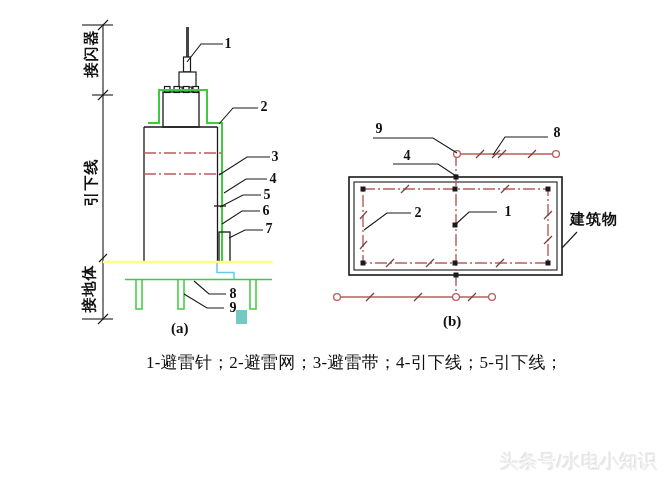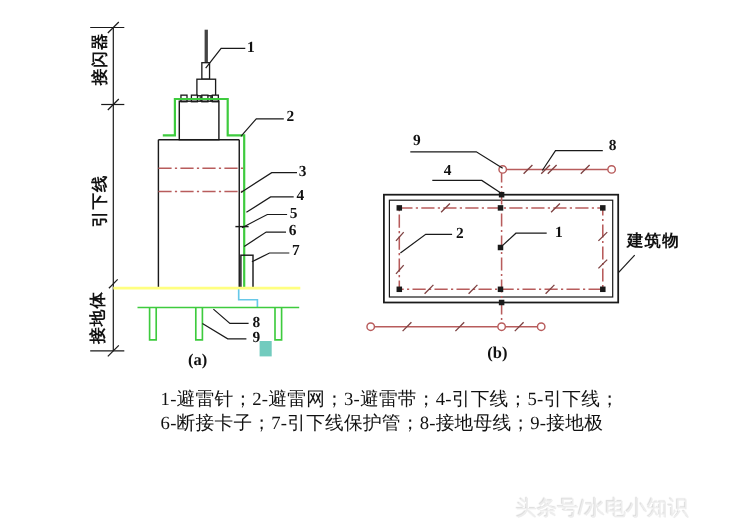--- a/index.html
+++ b/index.html
@@ -219,17 +219,16 @@
   <div class="lbl num" style="left:372px;top:121px;">9</div>
   <div class="lbl num" style="left:550px;top:125px;">8</div>
   <div class="lbl num" style="left:400px;top:148px;">4</div>
   <div class="lbl num" style="left:411px;top:205px;">2</div>
   <div class="lbl num" style="left:501px;top:204px;">1</div>
   <div class="lbl bldg" style="left:570px;top:210px;">建筑物</div>
 
   <div class="lbl caption" style="left:443px;top:313px;">(b)</div>
 
   <div class="lbl legend" style="left:146px;top:351px;">1-避雷针；2-避雷网；3-避雷带；4-引下线；5-引下线；</div>
-  <div class="lbl legend" style="left:146px;top:373px;">6-断接卡子；7-引下线保护管；8-接地母线；9-接地极</div>
-
-  <div class="lbl watermark" style="left:469px;top:449px;">头条号/水电小知识</div>
+
+  <div class="lbl watermark" style="left:500px;top:449px;">头条号/水电小知识</div>
 
 </div>
 
 </body></html>

